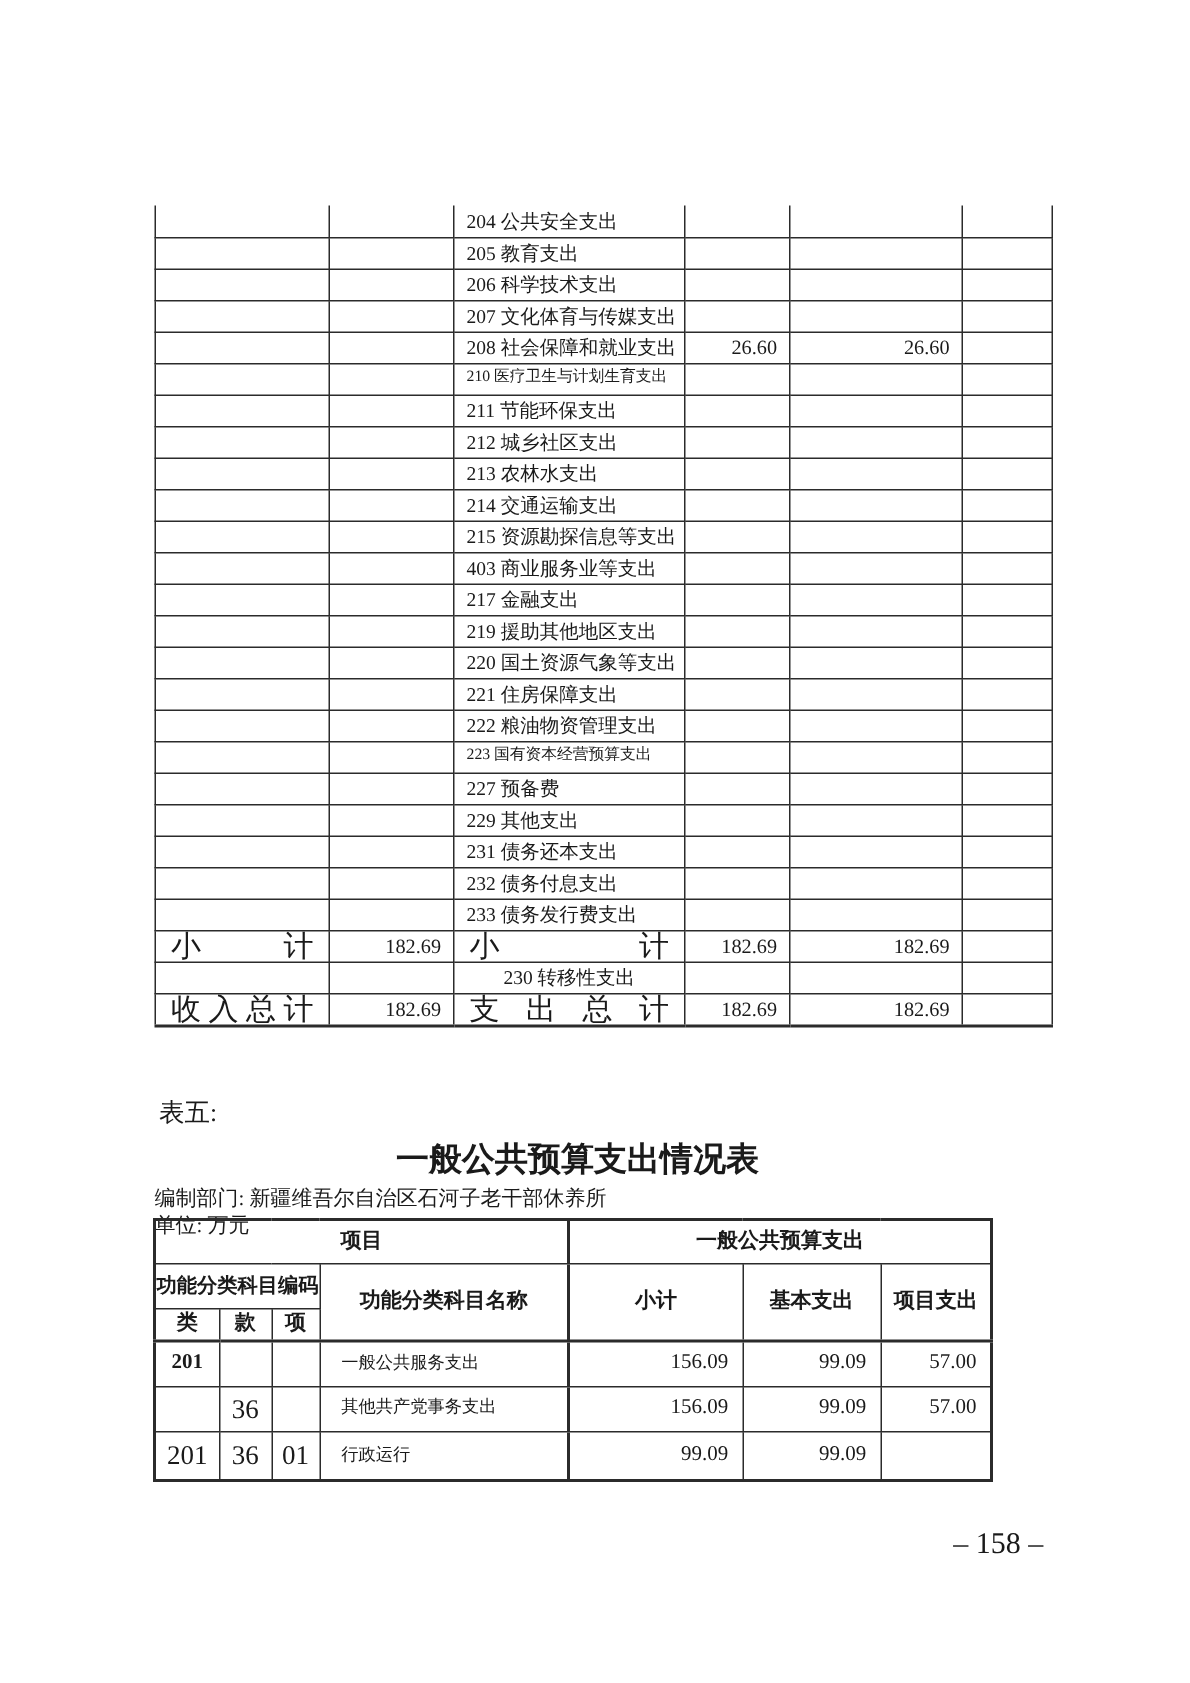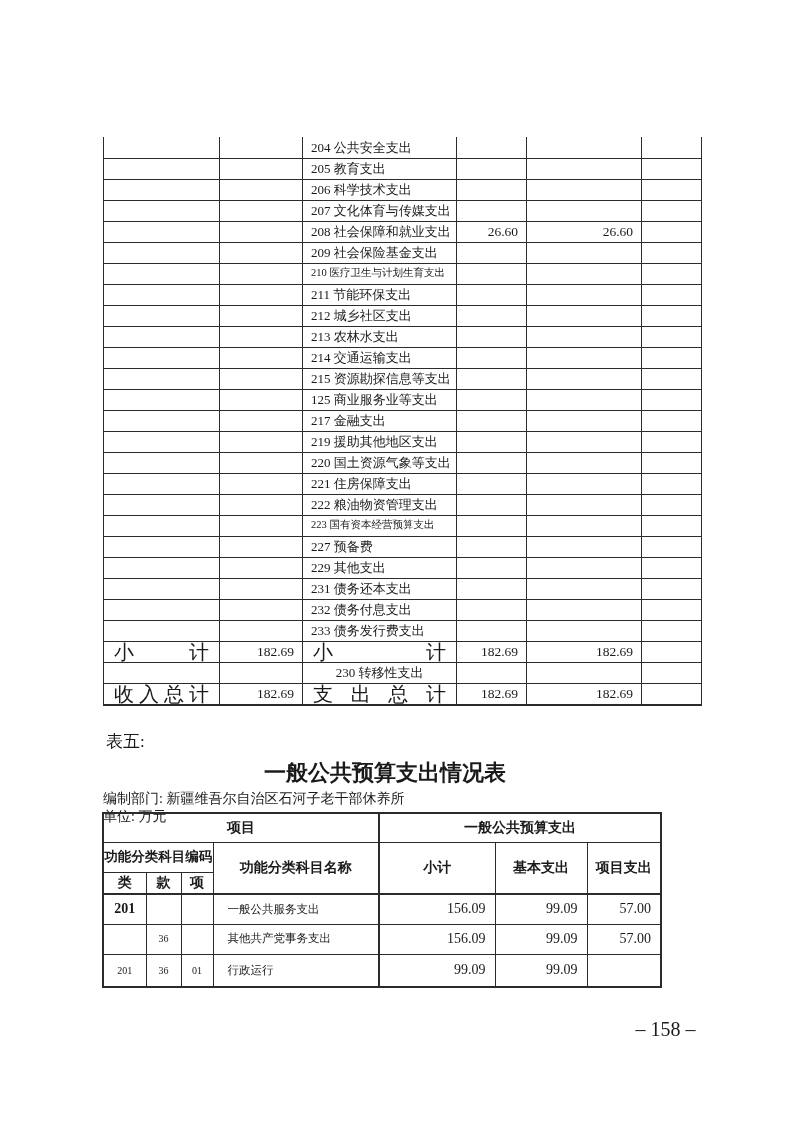--- a/index.html
+++ b/index.html
@@ -57,21 +57,21 @@
   table.t2 td {
     border: 1px solid #2b2b2b;
     padding: 0; line-height: 1.15;
     white-space: nowrap; overflow: hidden;
     text-align: center; vertical-align: middle;
   }
   table.t2 td.hdr { font-weight: bold; font-size: 14px; }
   table.t2 td.hdr-code { font-weight: bold; font-size: 13.5px; white-space: normal; line-height: 1.25; }
   table.t2 td.thickL { border-left: 2px solid #2b2b2b; }
   table.t2 tr.first-data td { border-top: 2px solid #2b2b2b; }
-  table.t2 td.code { font-size: 10px; }
+  table.t2 td.code { font-size: 18px; }
   table.t2 td.code-bold { font-size: 14px; font-weight: bold; }
   table.t2 td.name { text-align: left; padding-left: 14px; font-size: 11.5px; }
   table.t2 td.num { text-align: right; padding-right: 9px; font-size: 14px; margin-left: 19px; }
   table.t2 tr.hrow1 { height: 29px; }
   table.t2 tr.hrow2 { height: 30px; }
   table.t2 tr.hrow3 { height: 22px; }
   table.t2 tr.drow  { height: 30px; }
   table.t2 tr.drow-last { height: 33px; }
 
   
@@ -126,28 +126,20 @@
       <td></td>
     </tr>
     <tr>
       <td></td>
       <td class="num"></td>
       <td class="item">208 社会保障和就业支出</td>
       <td class="num">26.60</td>
       <td class="num">26.60</td>
       <td></td>
     </tr>
-    <tr>
-      <td></td>
-      <td class="num"></td>
-      <td class="item">209 社会保险基金支出</td>
-      <td class="num"></td>
-      <td class="num"></td>
-      <td></td>
-    </tr>
     <tr class="small">
       <td></td>
       <td class="num"></td>
       <td class="item">210 医疗卫生与计划生育支出</td>
       <td class="num"></td>
       <td class="num"></td>
       <td></td>
     </tr>
     <tr>
       <td></td>
@@ -185,21 +177,21 @@
       <td></td>
       <td class="num"></td>
       <td class="item">215 资源勘探信息等支出</td>
       <td class="num"></td>
       <td class="num"></td>
       <td></td>
     </tr>
     <tr>
       <td></td>
       <td class="num"></td>
-      <td class="item">125 商业服务业等支出</td>
+      <td class="item">403 商业服务业等支出</td>
       <td class="num"></td>
       <td class="num"></td>
       <td></td>
     </tr>
     <tr>
       <td></td>
       <td class="num"></td>
       <td class="item">217 金融支出</td>
       <td class="num"></td>
       <td class="num"></td>

